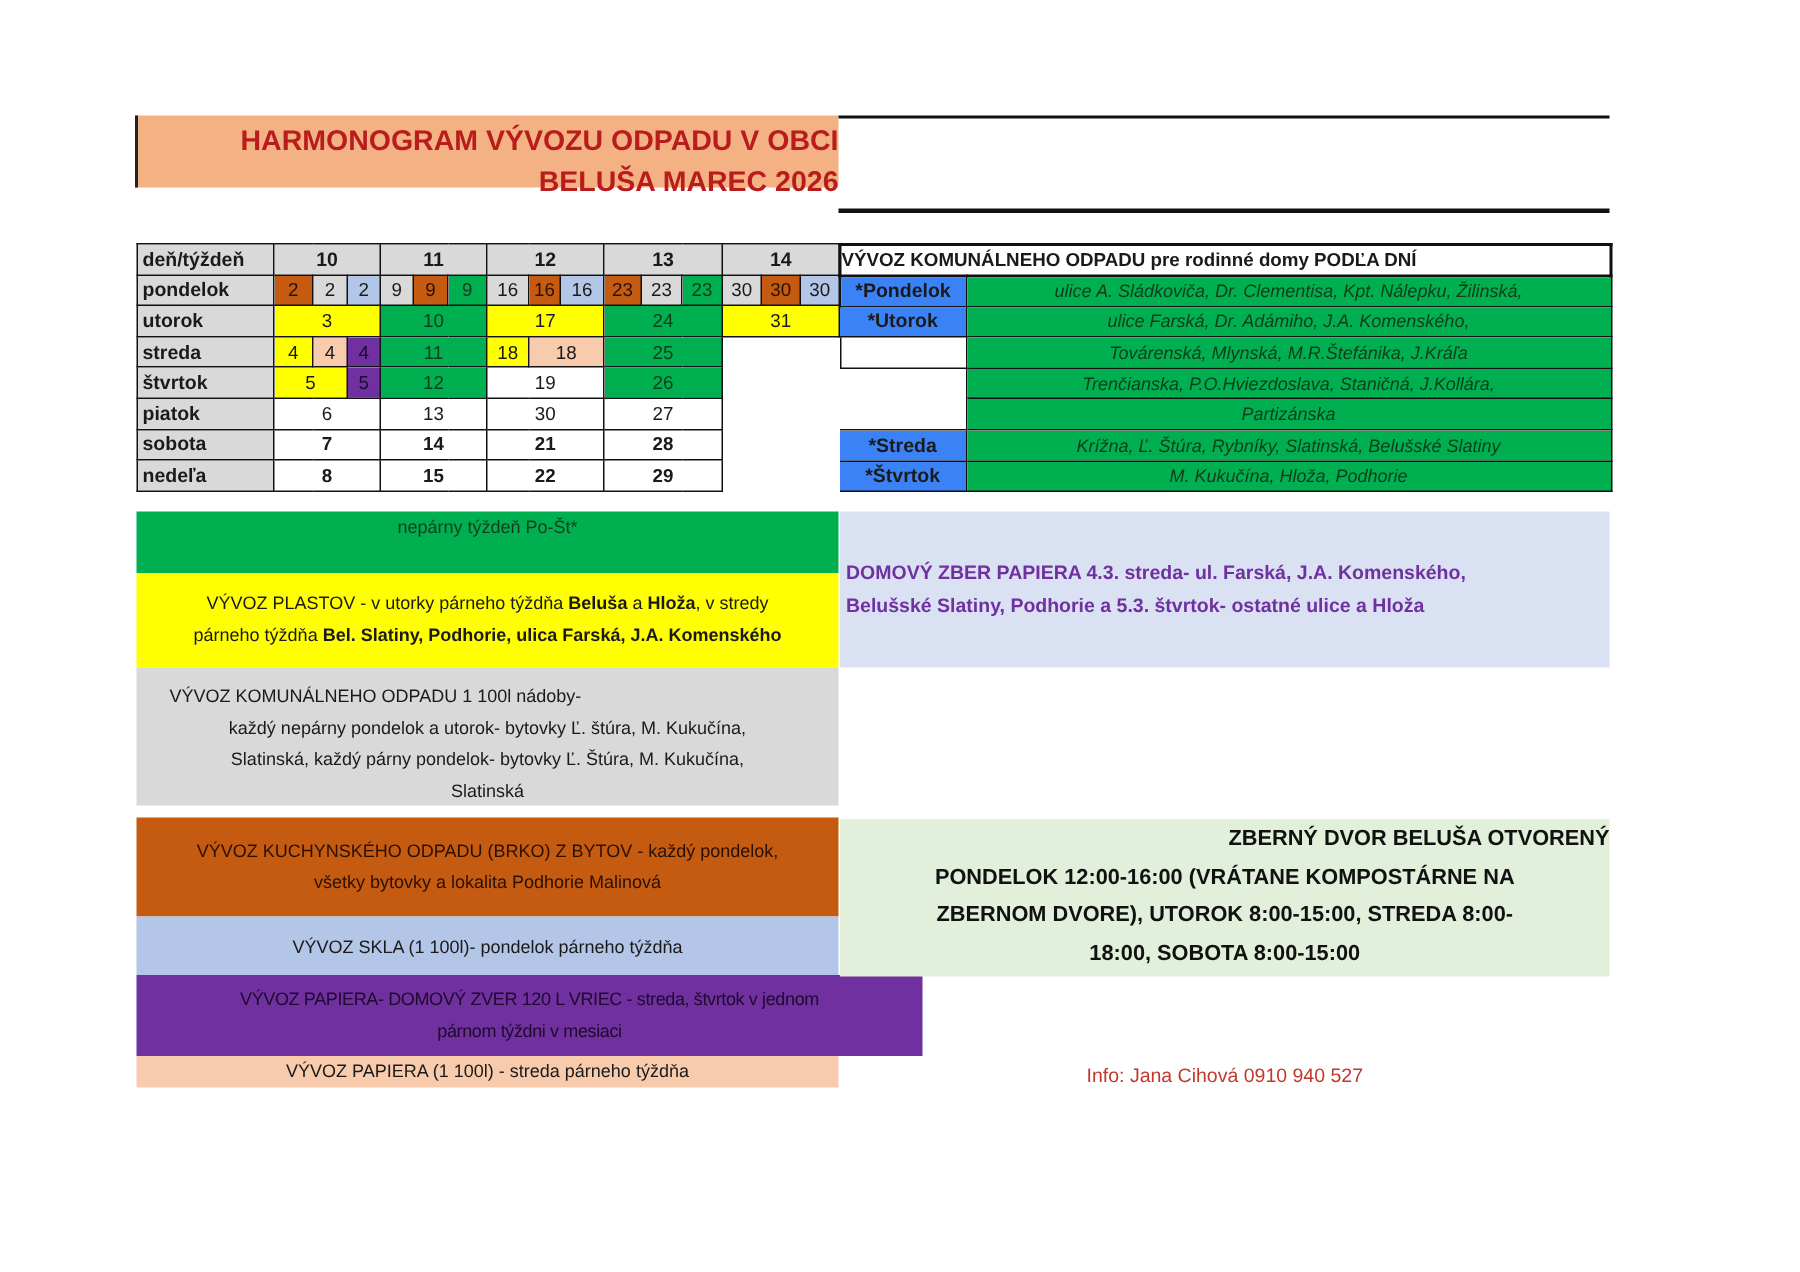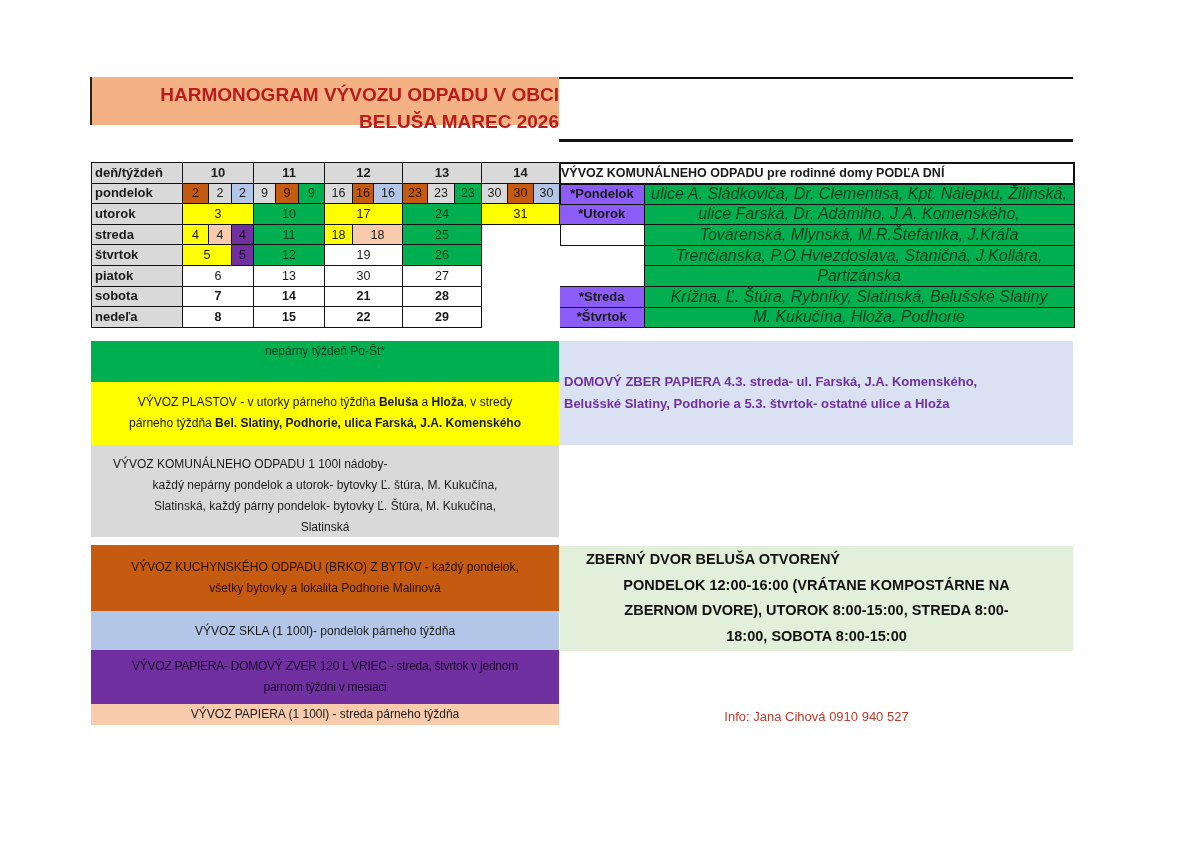--- a/index.html
+++ b/index.html
@@ -26,42 +26,42 @@
 .c-grey{background:#D9D9D9;color:#1a1a1a}
 .c-orange{background:#C55A11;color:#2b1204}
 .c-blue{background:#B4C6E7;color:#1a1a1a}
 .c-purple{background:#7030A0;color:#1e0a2c}
 .c-peach{background:#F8CBAD;color:#1a1a1a}
 .c-white{background:#ffffff;color:#1a1a1a}
 
 #streets{left:559px;top:162px;width:514px}
 #streets td{height:20.6px;border:1px solid #111;padding:0;white-space:nowrap;overflow:hidden;line-height:18px}
 #streets td.hdr{background:#fff;text-align:left;font-weight:bold;font-size:12.5px;border-width:2px}
-#streets td.dlbl{background:#8b5cf6;font-weight:bold;font-size:13px;text-align:center;border-left:none}
+#streets td.dlbl{background:#3b82f6;font-weight:bold;font-size:13px;text-align:center;border-left:none}
 #streets td.dlbl.first{border-left:1px solid #111}
 #streets td.blank-b{background:#fff;border-left:1px solid #111}
 #streets td.blank-n{background:#fff;border-top:none;border-bottom:none;border-left:none}
-#streets td.st{background:#00B050;color:#0d3d1a;font-style:italic;font-size:16px;text-align:center}
+#streets td.st{background:#00B050;color:#0d3d1a;font-style:italic;font-size:12px;text-align:center}
 
 
 .box{position:absolute;font-size:12px;line-height:21px;color:#1a1a1a}
 .box .ln{white-space:nowrap;display:block}
 .center{text-align:center}
 #box-komunal{left:91px;top:341px;width:468px;height:41px;background:#00B050;color:#123d1e;line-height:20px;padding-top:0px}
 #box-plasty{left:91px;top:382px;width:468px;height:63px;background:#FFFF00;padding-top:10px}
 #box-1100{left:91px;top:445px;width:468px;height:92px;background:#D9D9D9;padding-top:9px}
 #box-1100 .first{text-align:left;padding-left:22px}
 #box-brko{left:91px;top:545px;width:468px;height:66px;background:#C55A11;color:#2a1000;padding-top:12px}
 #box-sklo{left:91px;top:611px;width:468px;height:39px;background:#B4C6E7;line-height:40px}
-#box-papier120{left:91px;top:650px;width:468px;height:54px;background:#7030A0;color:#1e0a2c;padding-top:6px;letter-spacing:-0.25px}
+#box-papier120{left:91px;top:650px;width:524px;height:54px;background:#7030A0;color:#1e0a2c;padding-top:6px;letter-spacing:-0.25px}
 #box-papier1100{left:91px;top:704px;width:468px;height:21px;background:#F8CBAD}
 
 #box-domovy{left:560px;top:341px;width:513px;height:104px;background:#D9E1F2;color:#7030A0;font-weight:bold;font-size:13px;line-height:22px;padding-top:30px;padding-left:4px}
 #box-dvor{left:560px;top:546px;width:513px;height:105px;background:#E2EFDA;color:#111;font-weight:bold;font-size:14.5px;line-height:25.5px;padding-top:1px}
-#box-dvor .first{text-align:left;padding-left:26px}
+#box-dvor .first{text-align:right;padding-left:37px}
 #info{left:560px;top:707px;width:513px;text-align:center;color:#C0392B;font-size:13px;line-height:20px}
 </style>
 </head>
 <body>
 
 <div id="title-box" class="abs">
   <div>HARMONOGRAM VÝVOZU ODPADU V OBCI</div>
   <div>BELUŠA MAREC 2026</div>
 </div>
 <div id="line-top" class="hline"></div>

